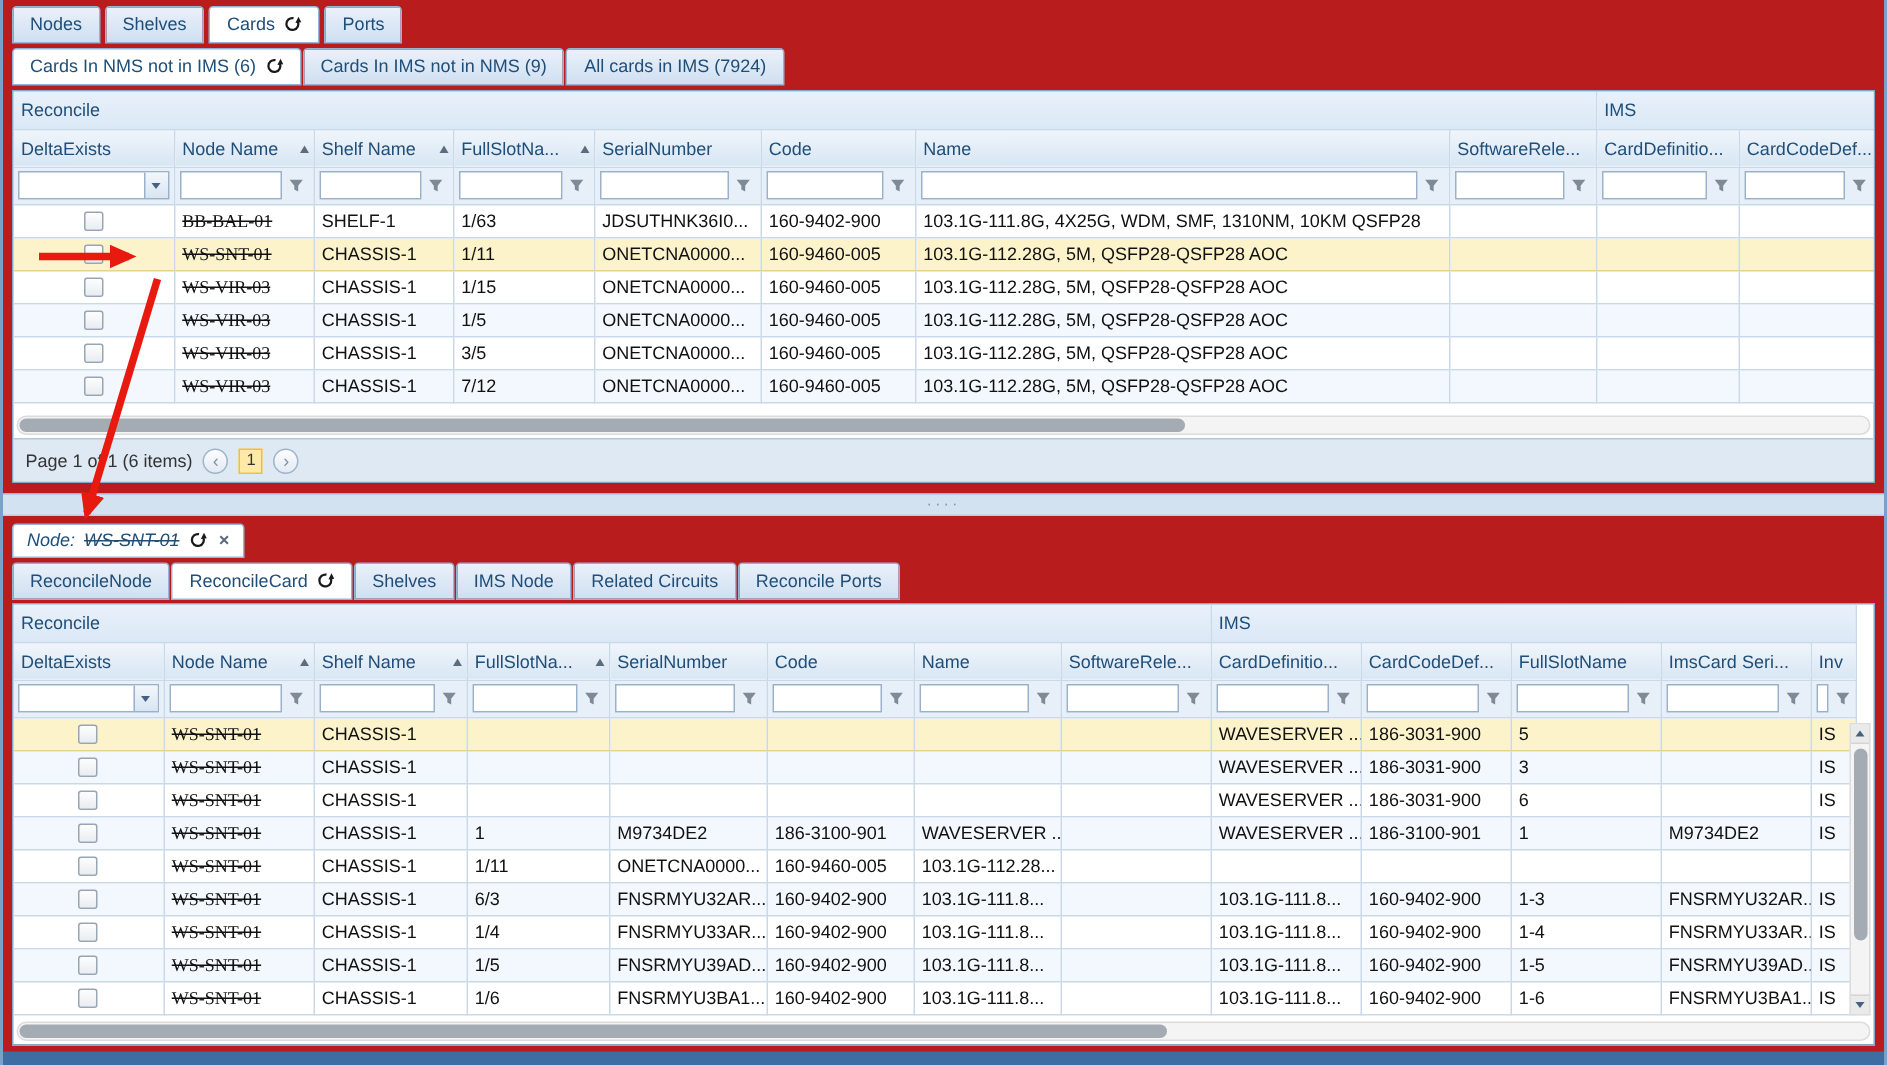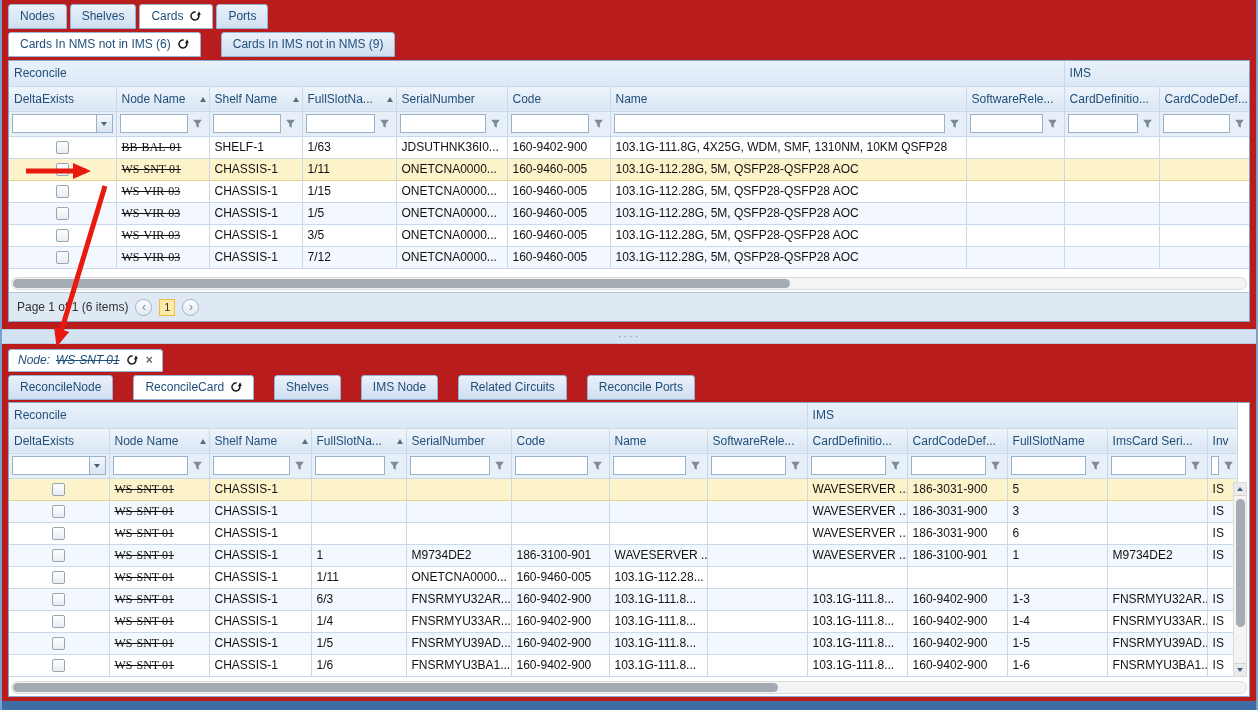--- a/index.html
+++ b/index.html
@@ -3,21 +3,21 @@
 <meta charset="utf-8">
 <style>
   * { box-sizing: border-box; }
   html,body { margin:0; padding:0; background:#fff; }
   body { font-family:"Liberation Sans", sans-serif; }
   .page { width:1258px; height:710px; position:relative; background:#b91c1c; overflow:hidden;
           border-left:2px solid #7aa0cc; border-right:2px solid #7aa0cc; }
 
   
   .main-tabs { display:flex; gap:3px; padding:4px 0 0 6px; height:29px; }
-  .sub-tabs  { display:flex; gap:20px; padding:3px 16px 0 6px; height:28px; }
+  .sub-tabs  { display:flex; gap:1px; padding:3px 16px 0 6px; height:28px; }
   .tab { display:flex; align-items:center; gap:6px; padding:3px 11px 4px;
          background:linear-gradient(#eaf1fa,#cfdff1); border:1px solid #95b3d7;
          border-radius:3px 3px 0 0; color:#1f4e79; font-size:12px; cursor:default; white-space:nowrap; }
   .tab.active { background:#fff; }
   .refresh-ico { width:12px; height:12px; flex:0 0 auto; }
 
   .node-tab-row { display:flex; padding:5px 0 0 6px; height:28px; }
   .node-tab { display:flex; align-items:center; gap:6px; padding:3px 9px 4px;
               background:#fff; border:1px solid #95b3d7; border-radius:3px 3px 0 0;
               color:#1f4e79; font-size:12px;font-style:italic; }
@@ -119,20 +119,23 @@
   <div class="sub-tabs" id="top-subtabs">
       <div class="tab active">
         <span>Cards In NMS not in IMS (6)</span>
         <svg class="refresh-ico" viewBox="0 0 16 16">
           <path d="M12.6 5.6 A5.3 5.3 0 1 1 8.9 2.8" fill="none" stroke="#1a1a1a" stroke-width="2"></path>
           <path d="M10.6 7.2 L15.8 6.4 L13.3 1.6 Z" fill="#1a1a1a"></path>
         </svg>
       </div>
       <div class="tab">
         <span>Cards In IMS not in NMS (9)</span>
+      </div>
+      <div class="tab">
+        <span>All cards in IMS (7924)</span>
       </div>
     </div>
 
   <div class="grid-panel top">
     <table class="grid" id="top-grid" style="width: 1242px;">
         <colgroup>
           <col style="width:107px">
           <col style="width:93px">
           <col style="width:93px">
           <col style="width:94px">

